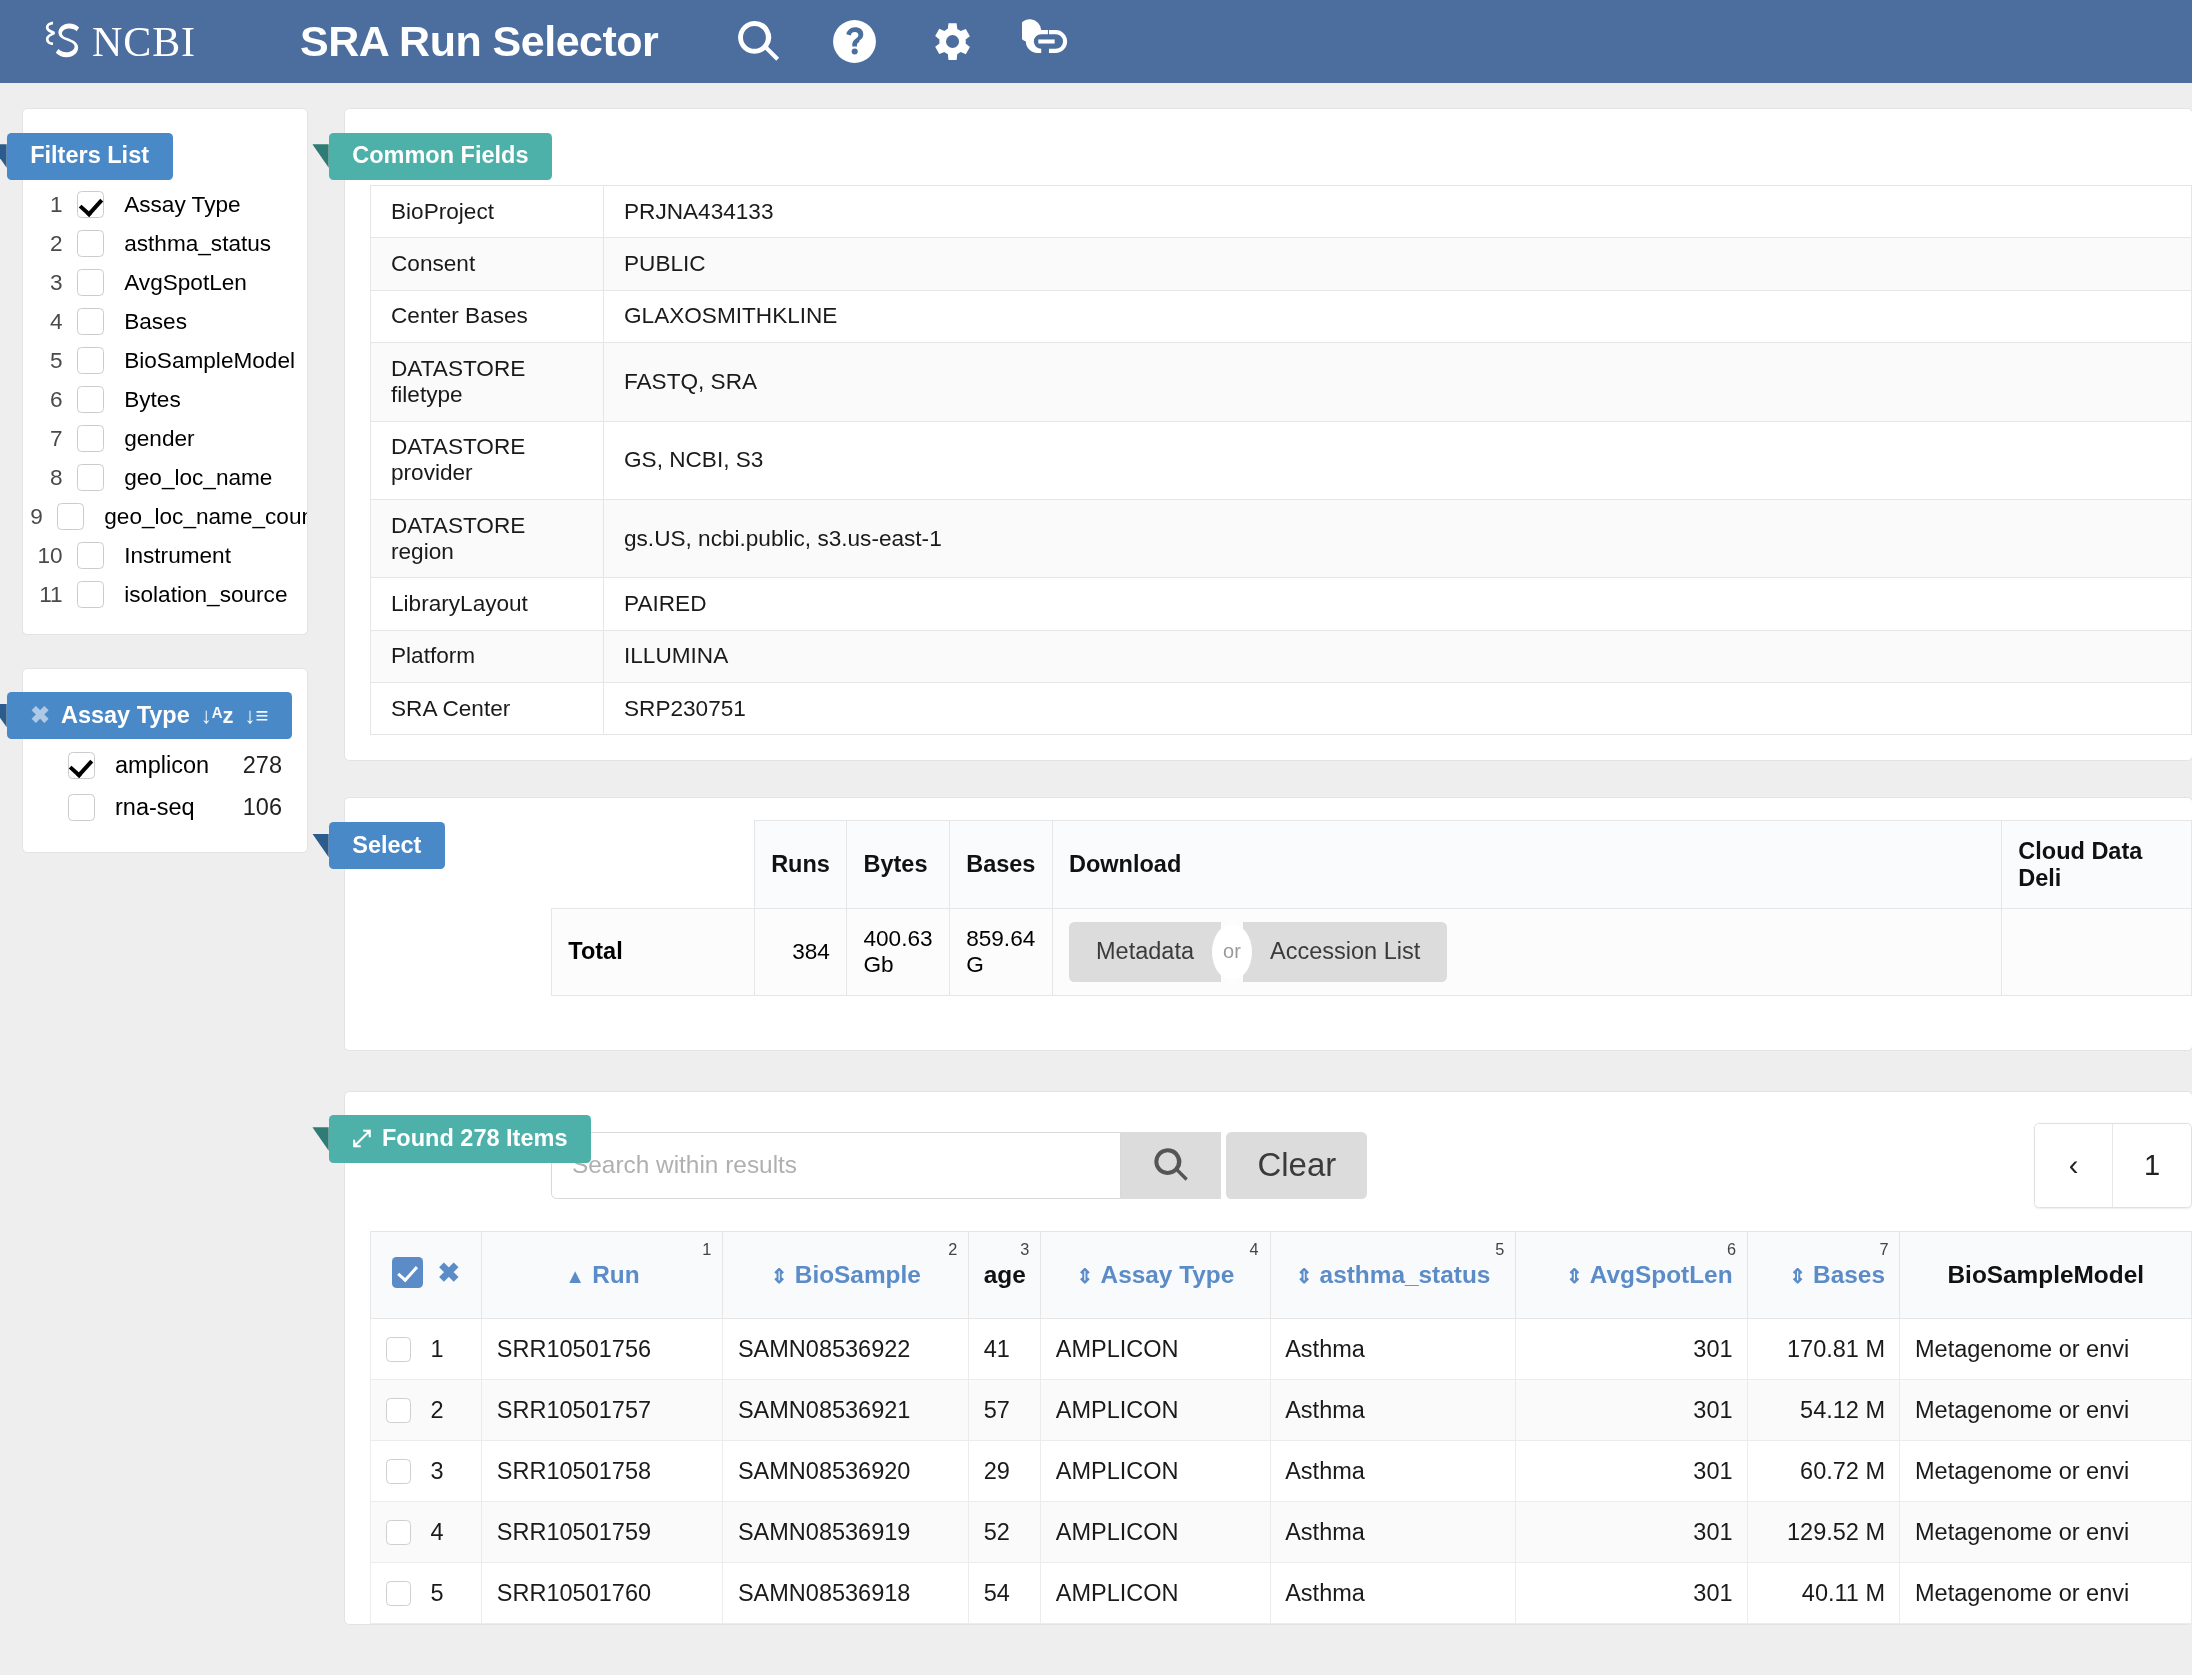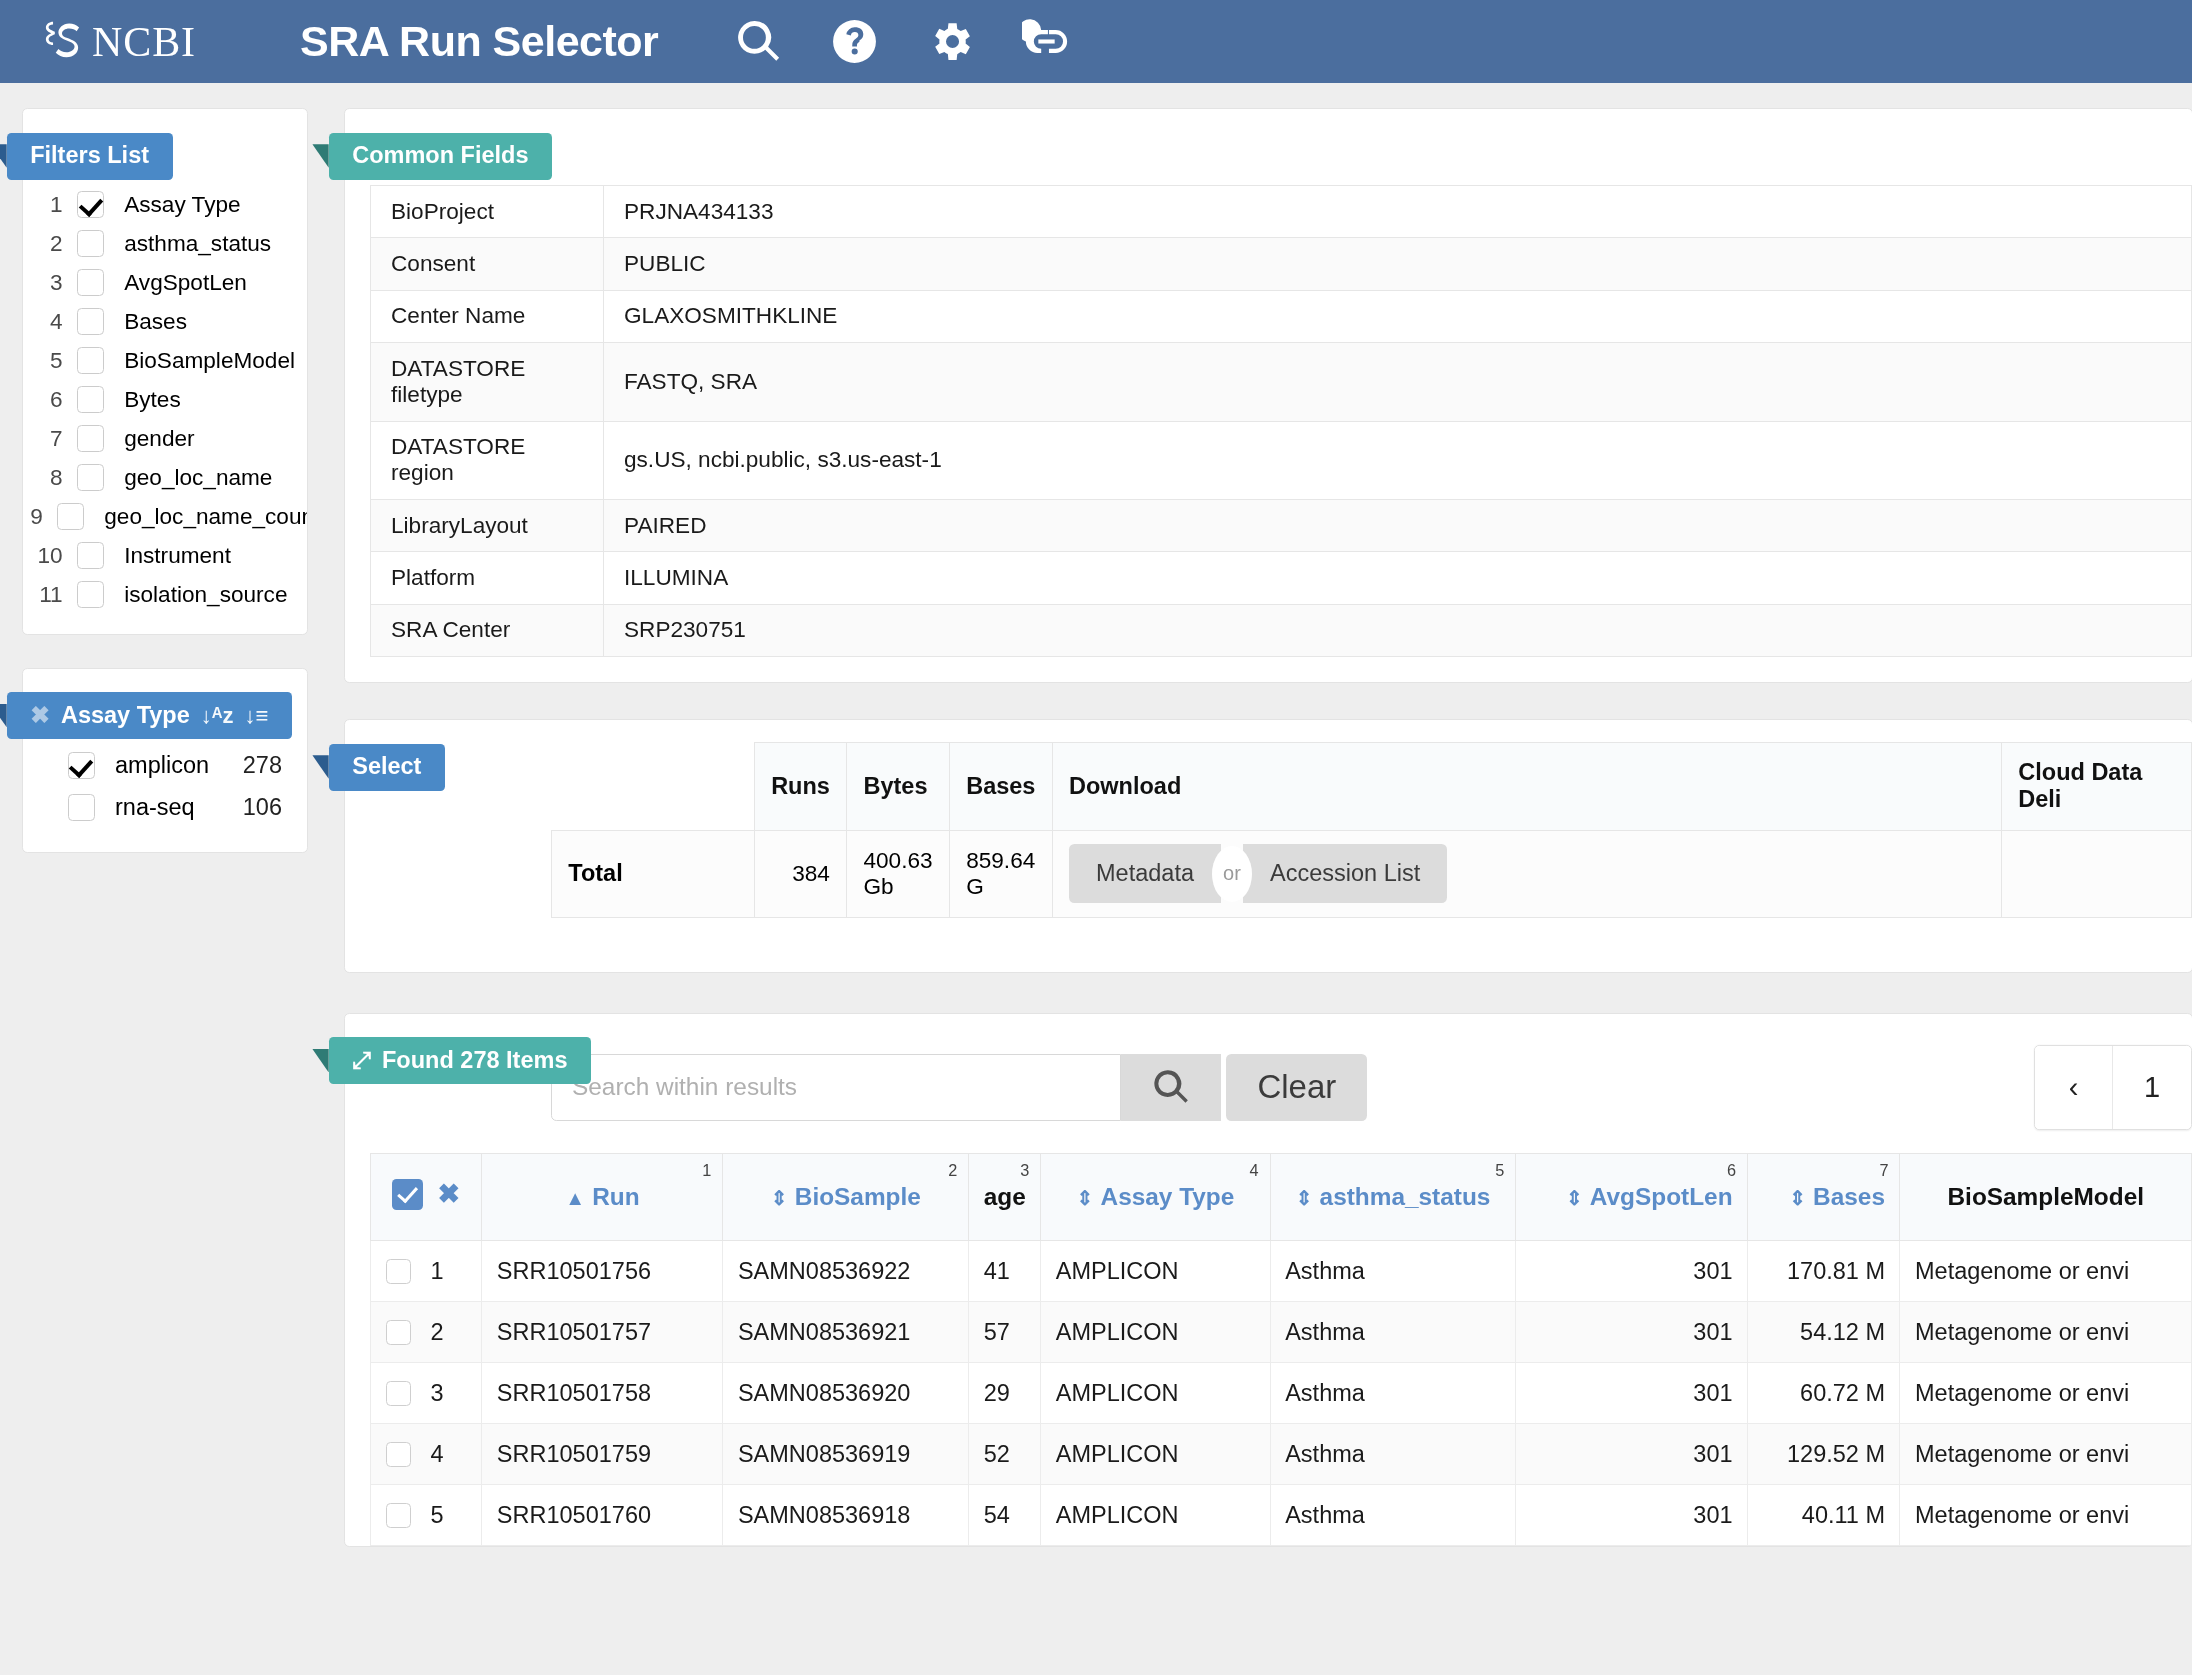--- a/index.html
+++ b/index.html
@@ -511,26 +511,30 @@
         <tbody id="cf-body">
             <tr>
               <td class="cf-key">BioProject</td>
               <td class="link">PRJNA434133</td>
             </tr>
             <tr>
               <td class="cf-key">Consent</td>
               <td>PUBLIC</td>
             </tr>
             <tr>
-              <td class="cf-key">Center Name</td>
+              <td class="cf-key">Center Bases</td>
               <td>GLAXOSMITHKLINE</td>
             </tr>
             <tr>
               <td class="cf-key">DATASTORE filetype</td>
               <td>FASTQ, SRA</td>
+            </tr>
+            <tr>
+              <td class="cf-key">DATASTORE provider</td>
+              <td>GS, NCBI, S3</td>
             </tr>
             <tr>
               <td class="cf-key">DATASTORE region</td>
               <td>gs.US, ncbi.public, s3.us-east-1</td>
             </tr>
             <tr>
               <td class="cf-key">LibraryLayout</td>
               <td>PAIRED</td>
             </tr>
             <tr>

